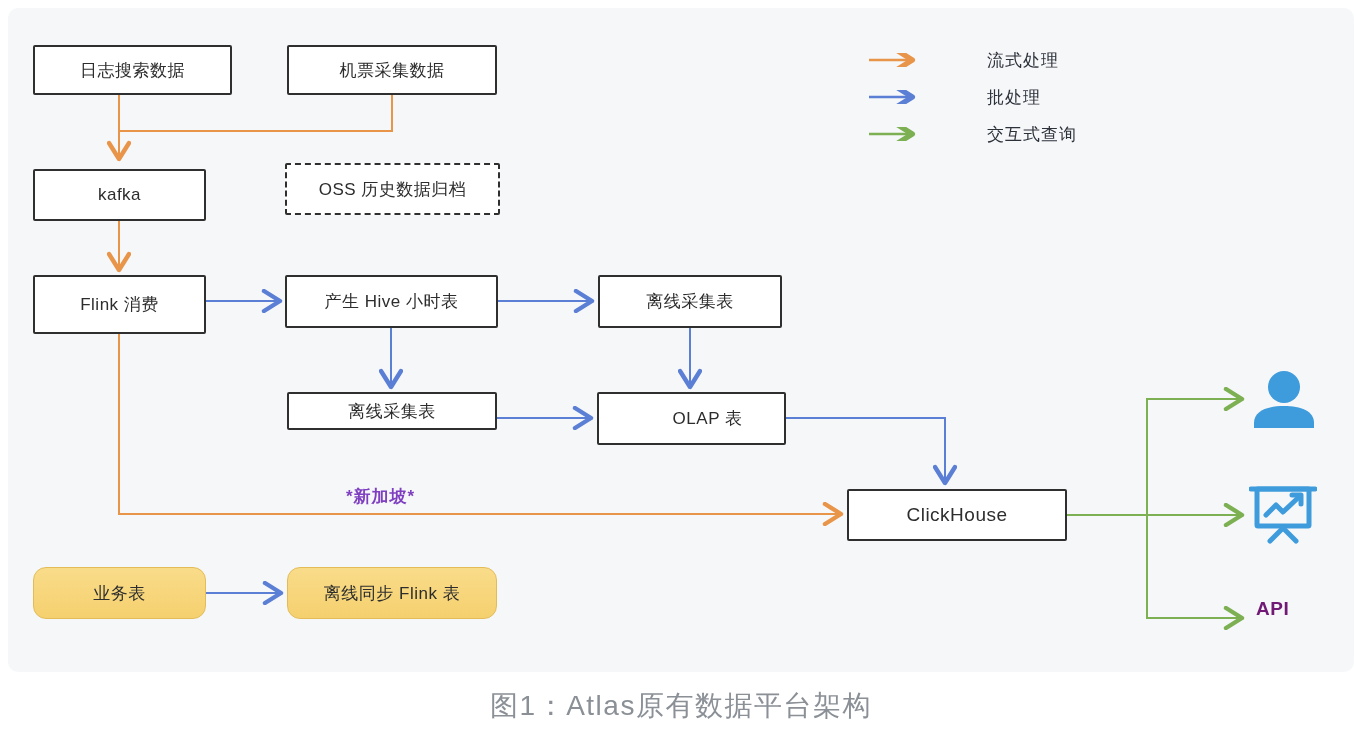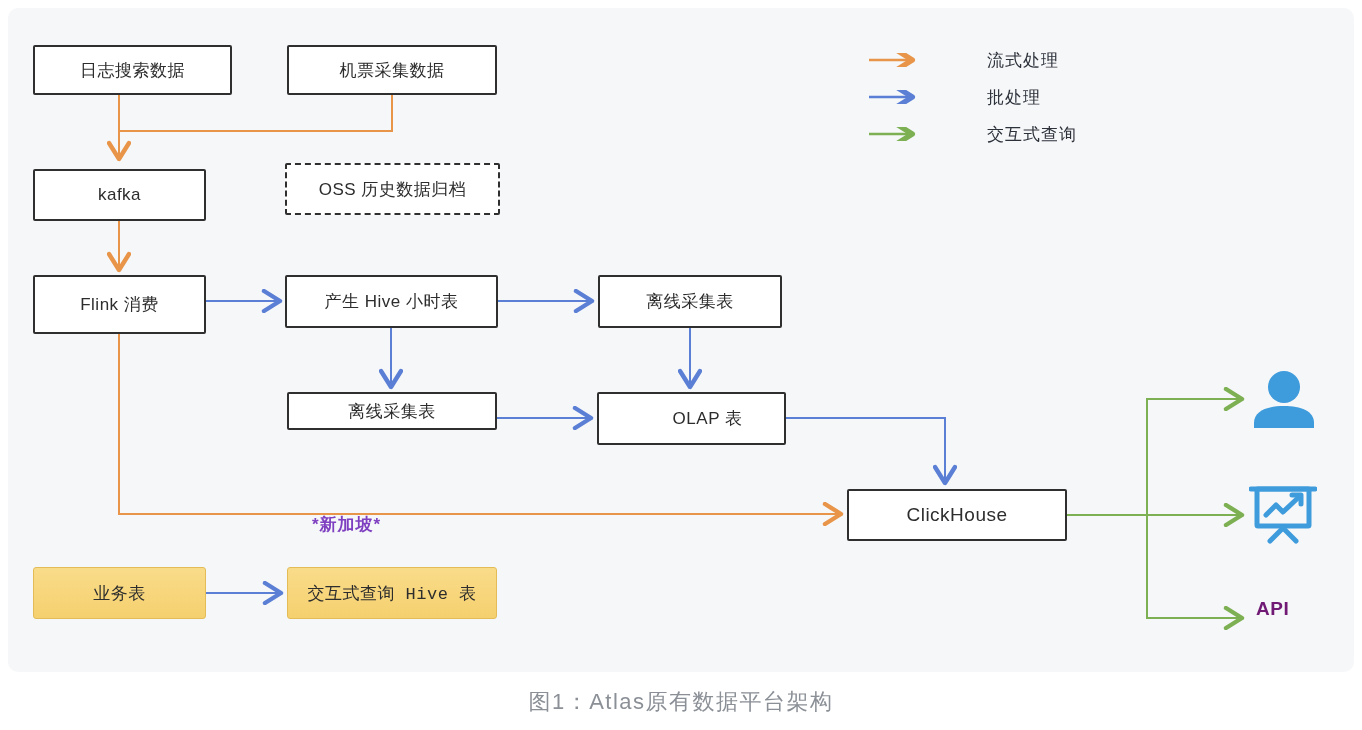--- a/index.html
+++ b/index.html
@@ -33,62 +33,60 @@
     justify-content: center;
     font-size: 17px;
     color: #2d2d2d;
     letter-spacing: 0.5px;
     white-space: nowrap;
   }
   .node.dashed { border-style: dashed; }
   .node.yellow {
     background: linear-gradient(#f9dc8a, #f5d06e);
     border: 1px solid #e3bc57;
-    border-radius: 3px;
-    font-family: Liberation Mono, monospace;
+    border-radius: 13px;
   }
   .legend-row {
     position: absolute;
     display: flex;
     align-items: center;
     height: 20px;
     gap: 45px;
   }
   .legend-row svg { display: block; }
   .legend-label {
     margin-left: 26px;
     font-size: 17px;
     font-weight: 500;
     color: #2c313a;
     letter-spacing: 1px;
   }
   .anno {
     position: absolute;
-    left: 312px; top: 485px;
+    left: 346px; top: 485px;
     font-size: 17px;
     font-weight: 600;
     color: #7e3fc0;
     letter-spacing: 1px;
-    margin-top: 28px;
   }
   .out-icon { position: absolute; }
   .api {
     position: absolute;
     left: 1256px; top: 598px;
     font-size: 19px;
     font-weight: 800;
     color: #701a75;
     letter-spacing: 0.5px;
   }
   .caption {
     position: absolute;
     left: 0; top: 687px;
     width: 100%;
     text-align: center;
-    font-size: 22px;
+    font-size: 28px;
     font-weight: 500;
     color: #8b9097;
     letter-spacing: 1.5px;
   }
 </style>
 </head>
 <body>
 
 <div class="panel"></div>
 
@@ -133,21 +131,21 @@
 <div class="node" style="left:287px; top:45px; width:210px; height:50px;">机票采集数据</div>
 <div class="node" style="left:33px; top:163px; width:173px; height:52px;margin-top:6px;">kafka</div>
 <div class="node dashed" style="left:285px; top:163px; width:215px; height:52px;">OSS 历史数据归档</div>
 <div class="node" style="left:33px; top:275px; width:173px; height:59px;">Flink 消费</div>
 <div class="node" style="left:285px; top:275px; width:213px; height:53px;">产生 Hive 小时表</div>
 <div class="node" style="left:598px; top:275px; width:184px; height:53px;">离线采集表</div>
 <div class="node" style="left:287px; top:392px; width:210px; height:38px;">离线采集表</div>
 <div class="node" style="left:597px; top:392px; width:189px; height:53px;padding-left:32px;">OLAP 表</div>
 <div class="node" style="left:847px; top:489px; width:220px; height:52px; font-size:19px;">ClickHouse</div>
 <div class="node yellow" style="left:33px; top:567px; width:173px; height:52px;">业务表</div>
-<div class="node yellow" style="left:287px; top:567px; width:210px; height:52px;">交互式查询 Hive 表</div>
+<div class="node yellow" style="left:287px; top:567px; width:210px; height:52px;">离线同步 Flink 表</div>
 
 <div class="legend-row" style="left:868px; top:50px;">
   <svg width="48" height="14">
     <path d="M1 7 H42" fill="none" stroke="#e8954a" stroke-width="2.4" marker-end="url(#ah-orange)"></path>
   </svg>
   <span class="legend-label">流式处理</span>
 </div>
 <div class="legend-row" style="left:868px; top:87px;">
   <svg width="48" height="14">
     <path d="M1 7 H42" fill="none" stroke="#5a7fd4" stroke-width="2.4" marker-end="url(#ah-blue)"></path>

